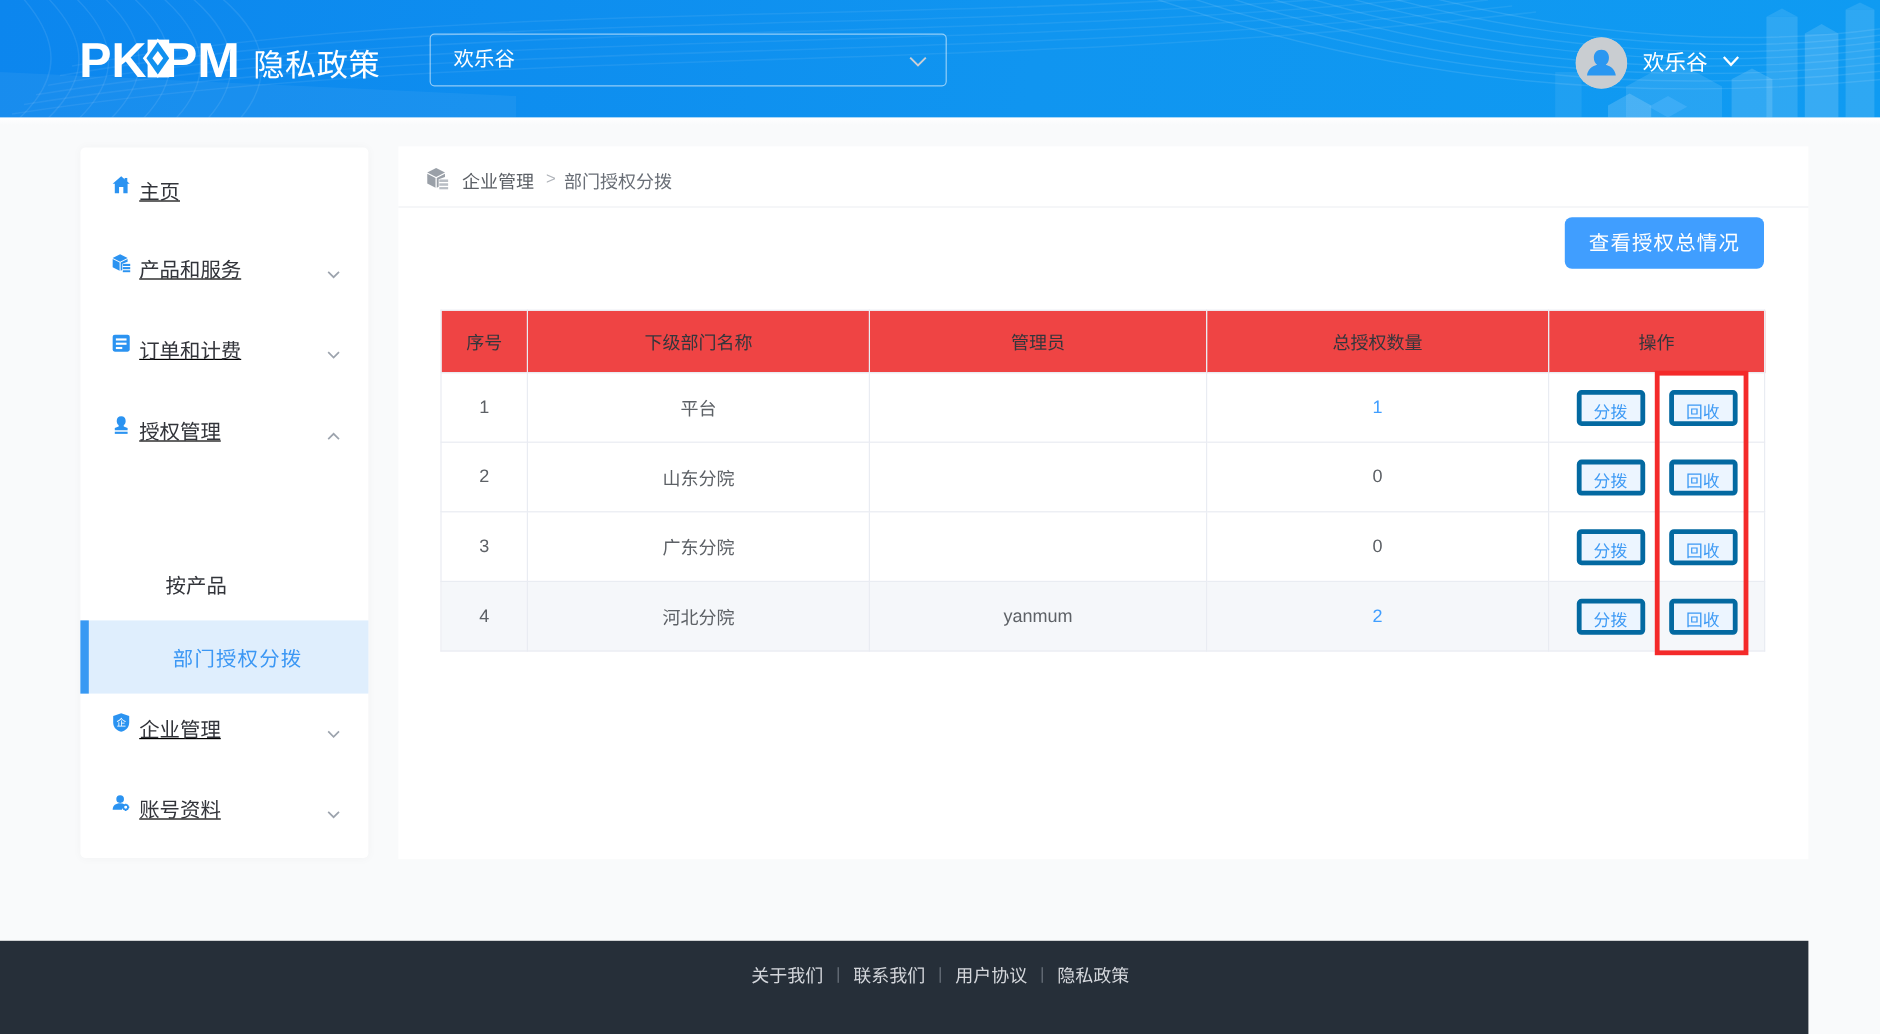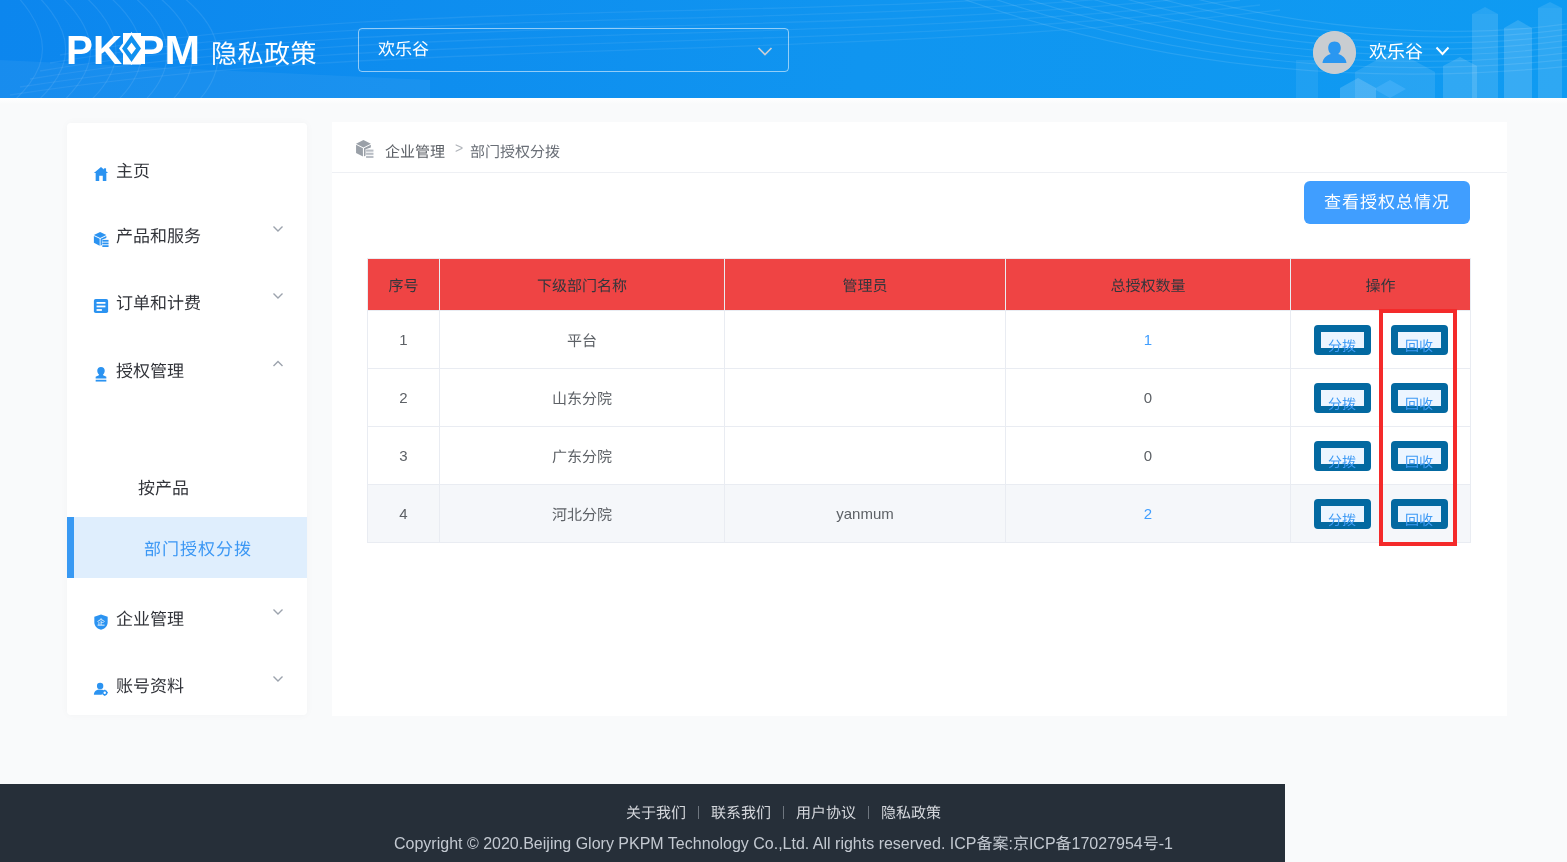--- a/index.html
+++ b/index.html
@@ -32,21 +32,21 @@
 }
 .hd-user { position:absolute; left:1313px; top:31px; height:43px; display:flex; align-items:center; }
 .avatar { width:43px; height:43px; border-radius:50%; background:#c9cdd1; position:relative; overflow:hidden; }
 .hd-user .name { color:#fff; font-size:18px; margin-left:13px; margin-top:-6px; }
 .hd-user .arr { margin-left:12px; margin-top:-4px; }
 
 .sidebar {
   position:absolute; left:67px; top:123px; width:240px; height:592px;
   background:#fff; border-radius:4px; box-shadow:0 0 8px rgba(0,0,0,0.03);
 }
-.m-item { position:absolute; left:0; width:240px; height:36px; display:flex; align-items:flex-end; }
+.m-item { position:absolute; left:0; width:240px; height:36px; display:flex; align-items:flex-start;text-decoration:underline; }
 .m-item .mi { width:16px; height:16px; margin-left:26px; }
 .m-item .mt { font-size:17px; color:#32343a; margin-left:7px; }
 .m-chev { position:absolute; width:12px; height:12px; }
 .sub-item { position:absolute; left:0; width:240px; text-align:left; font-size:17px; color:#32343a; }
 .active-item {
   position:absolute; left:0; top:394px; width:240px; height:61px;
   background:#dfeefd; border-left:7px solid #3899f3;
   display:flex; align-items:center;
 }
 .active-item span { color:#3b97f4; font-size:17px; margin-left:70px; letter-spacing:1px; }
@@ -72,31 +72,31 @@
 }
 table.grid th, table.grid td {
   border:1px solid #e9ecf2; text-align:center; font-weight:normal;
 }
 table.grid th { height:52px; background:#ef4444; color:#33363c; font-size:15px; font-weight:normal; }
 table.grid td { height:58px; background:#fff; }
 table.grid tr.odd td { background:#f5f7fa; }
 td .num-link { color:#409eff; }
 .opbtn {
   display:inline-block; width:57px; height:30px; line-height:28px;
-  background:#ecf5ff; border:7px solid #0369a1; border-radius:4px;
+  background:#ecf5ff; border:4px solid #0369a1; border-radius:4px;
   color:#3f9bf5; font-size:14px; 
 }
 .opbtn + .opbtn { margin-left:20px; }
 .redbox {
   position:absolute; left:1047px; top:187px; width:78px; height:237px;
   border:4px solid #f42a2a;
 }
 
 .footer {
-  position:absolute; left:0; top:784px; width:1285px; height:78px;
+  position:absolute; left:0; top:784px; width:1507px; height:78px;
   background:#262f39; color:#ced2d8;
 }
 .flinks { position:absolute; top:17px; width:1567px; text-align:center; font-size:15px; color:#d4d7dc; }
 .flinks .sep { display:inline-block; width:1px; height:13px; background:#6e767f; margin:0 12px; vertical-align:-1px; }
 .fcopy { position:absolute; top:46px; width:1567px; text-align:center; font-size:16px; color:#c3c9d1; }
 </style>
 </head>
 <body>
 
 <div class="header">
@@ -317,14 +317,13 @@
           <td><span class="num-link">2</span></td>
       <td><span class="opbtn">分拨</span><span class="opbtn">回收</span></td>
     </tr>
   </tbody>
     </table>
   <div class="redbox"></div>
 </div>
 
 <div class="footer">
   <div class="flinks">关于我们<span class="sep"></span>联系我们<span class="sep"></span>用户协议<span class="sep"></span>隐私政策</div>
-  <div class="fcopy">Copyright © 2020.Beijing Glory PKPM Technology Co.,Ltd. All rights reserved. ICP备案:京ICP备17027954号-1</div>
 </div>
 
 </body></html>

